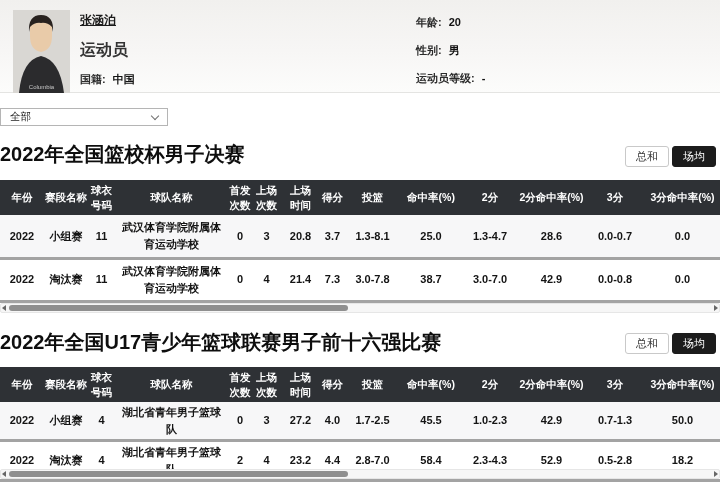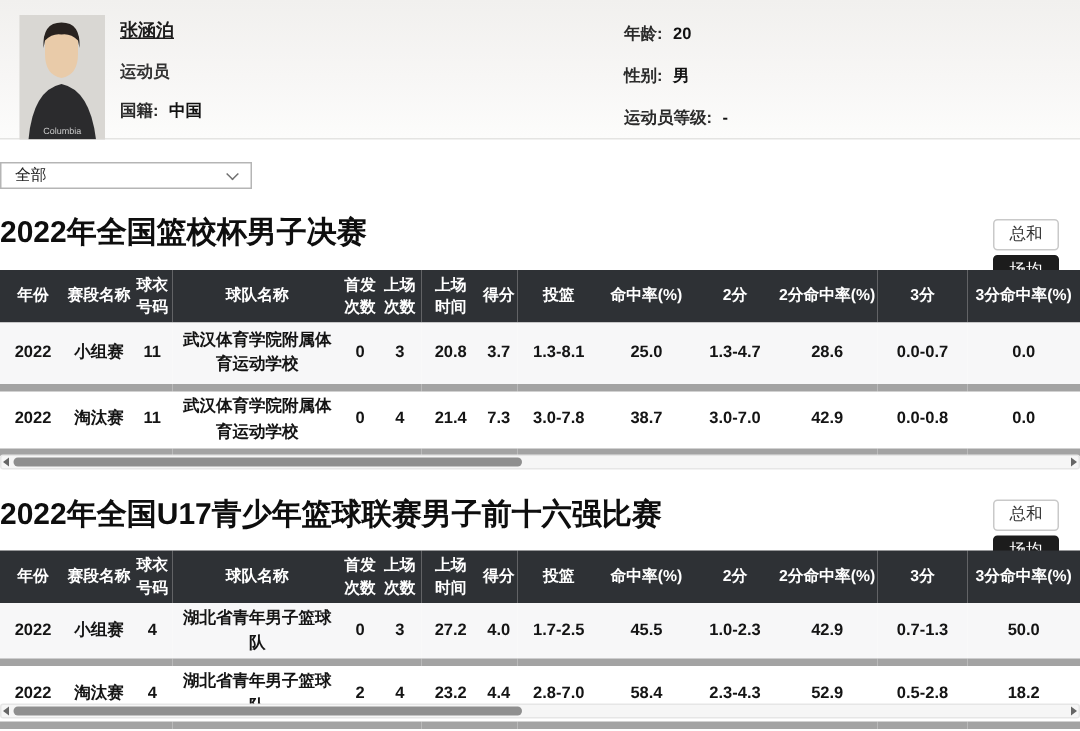--- a/index.html
+++ b/index.html
@@ -21,21 +21,21 @@
   .photo {
     position: absolute; left: 13px; top: 10px; width: 57px; height: 83px;
     overflow: hidden; background: #d9d7d3;
   }
   .photo svg { display: block; width: 100%; height: 100%; }
   .p-col { position: absolute; display: flex; flex-direction: column; }
   .p-col1 { left: 80px; top: 12px; gap: 11px; }
   .p-col2 { left: 230px; top: 15px; gap: 13px; }
   .p-col3 { left: 380px; top: 15px; gap: 13px; margin-left: 36px; }
   .p-name { font-size: 12px; font-weight: bold; color: #1c1c1c; text-decoration: underline; }
-  .p-role { font-size: 11px; font-weight: bold; color: #333; }
+  .p-role { font-size: 16px; font-weight: bold; color: #333; }
   .info-line { font-size: 11px; font-weight: bold; color: #2b2b2b; white-space: nowrap; }
   .info-line .val { margin-left: 7px; color: #111; }
 
   
   .filter-select {
     position: absolute; left: 0px; top: 108px; width: 168px; height: 18px;
     border: 1px solid #b5b5b5; background: #fff;
     display: flex; align-items: center; justify-content: space-between;
     padding: 0 9px; font-size: 10.5px; color: #222; cursor: pointer;
   }
@@ -46,21 +46,21 @@
   }
 
   
   .section-title {
     position: absolute; left: 0px; width: 620px;
     font-size: 20px; font-weight: bold; color: #0e0e0e;
     white-space: nowrap; overflow: hidden;
   }
   .t1 { top: 141px; }
   .t2 { top: 329px; }
-  .toggle-group { position: absolute; right: 14px; display: flex; gap: 3px; flex-direction: column; }
+  .toggle-group { position: absolute; right: 4px; display: flex; gap: 3px; }
   .g1 { top: 146px; }
   .g2 { top: 333px; }
   .tgl {
     height: 21px; padding: 0 10px; font-size: 11px; line-height: 19px;
     border-radius: 3px; cursor: pointer; font-family: inherit;
   }
   .tgl-sum { background: #ffffff; color: #333; border: 1px solid #c9c9c9; }
   .tgl-avg { background: #1c1c1c; color: #ffffff; border: 1px solid #1c1c1c; }
 
   
@@ -77,21 +77,21 @@
     text-align: center; vertical-align: middle;
     white-space: pre-line;
   }
   .stats-table tbody td {
     font-size: 11px; font-weight: bold; color: #141414;
     text-align: center; vertical-align: middle;
     padding: 2px 2px; line-height: 1.5;
   }
   .stats-table tbody tr:nth-child(odd)  { background: #f7f7f8; }
   .stats-table tbody tr:nth-child(even) { background: #ffffff; }
-  .stats-table tbody tr { border-bottom: 5px solid #a3a3a3; }
+  .stats-table tbody tr { border-bottom: 3px solid #a3a3a3; }
   .tbl-1 tbody tr { height: 43px; }
   .tbl-2 tbody tr { height: 34px; }
 
   
   .hscroll {
     position: absolute; left: 0; width: 720px; height: 10px;
     background: #f6f6f6; border: 1px solid #e6e6e6; border-radius: 2px;
   }
   .sb1 { top: 303px; }
   .sb2 { top: 469px; }

